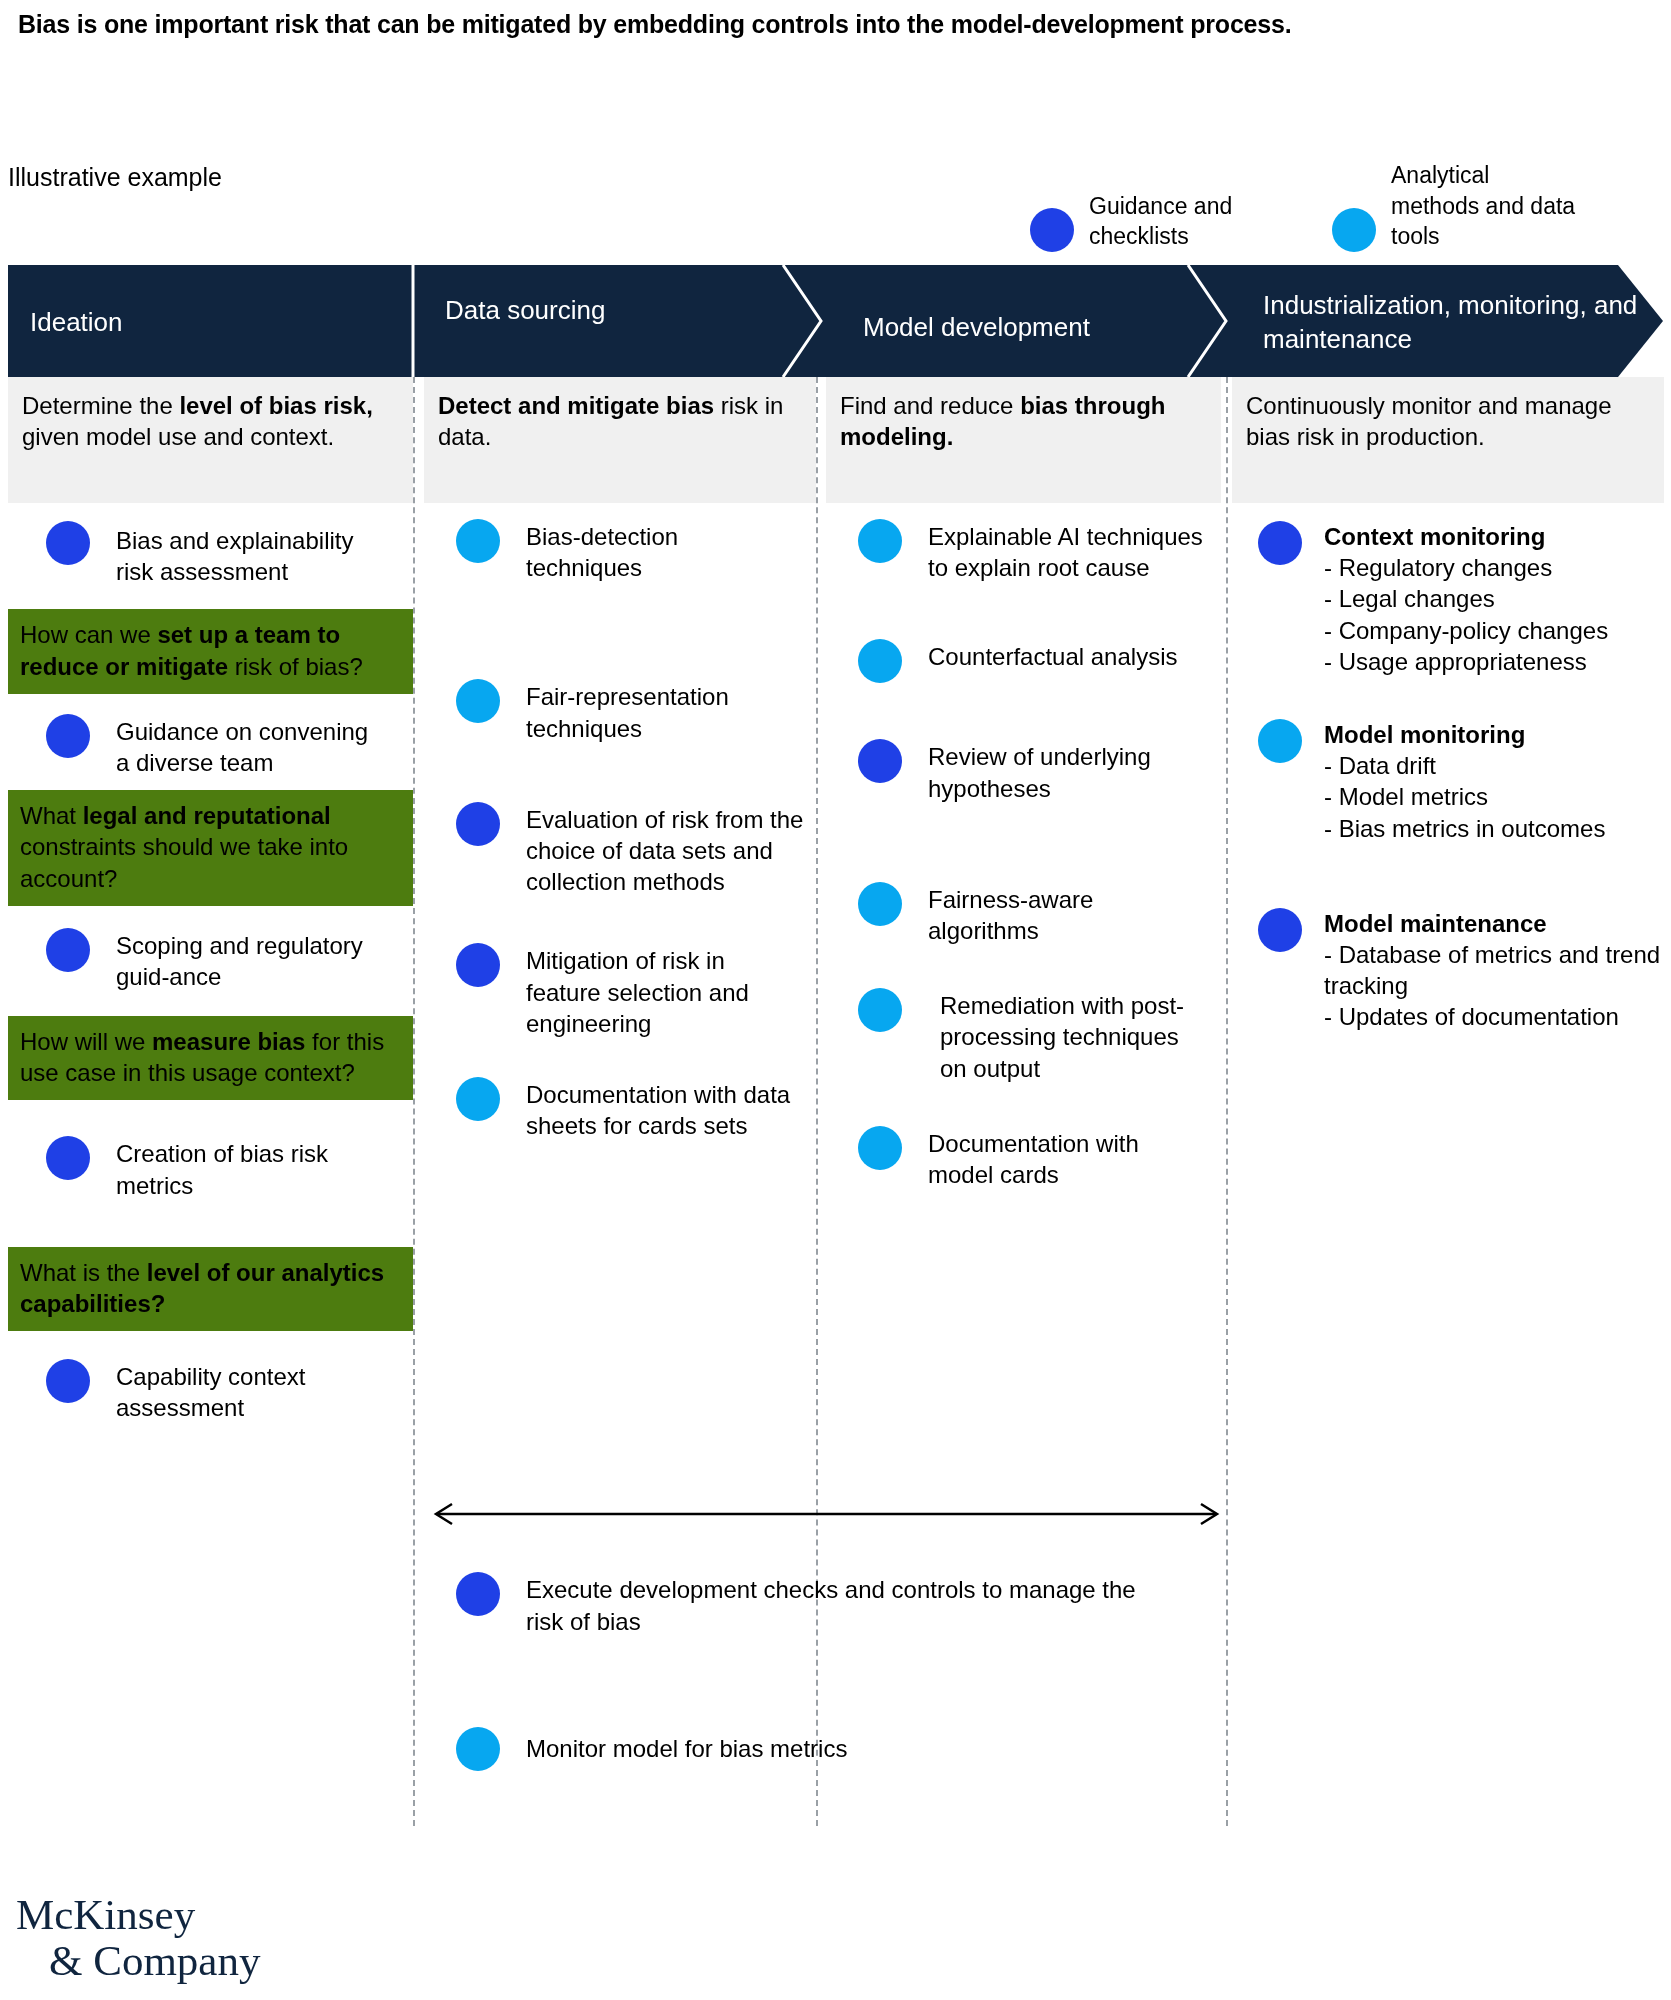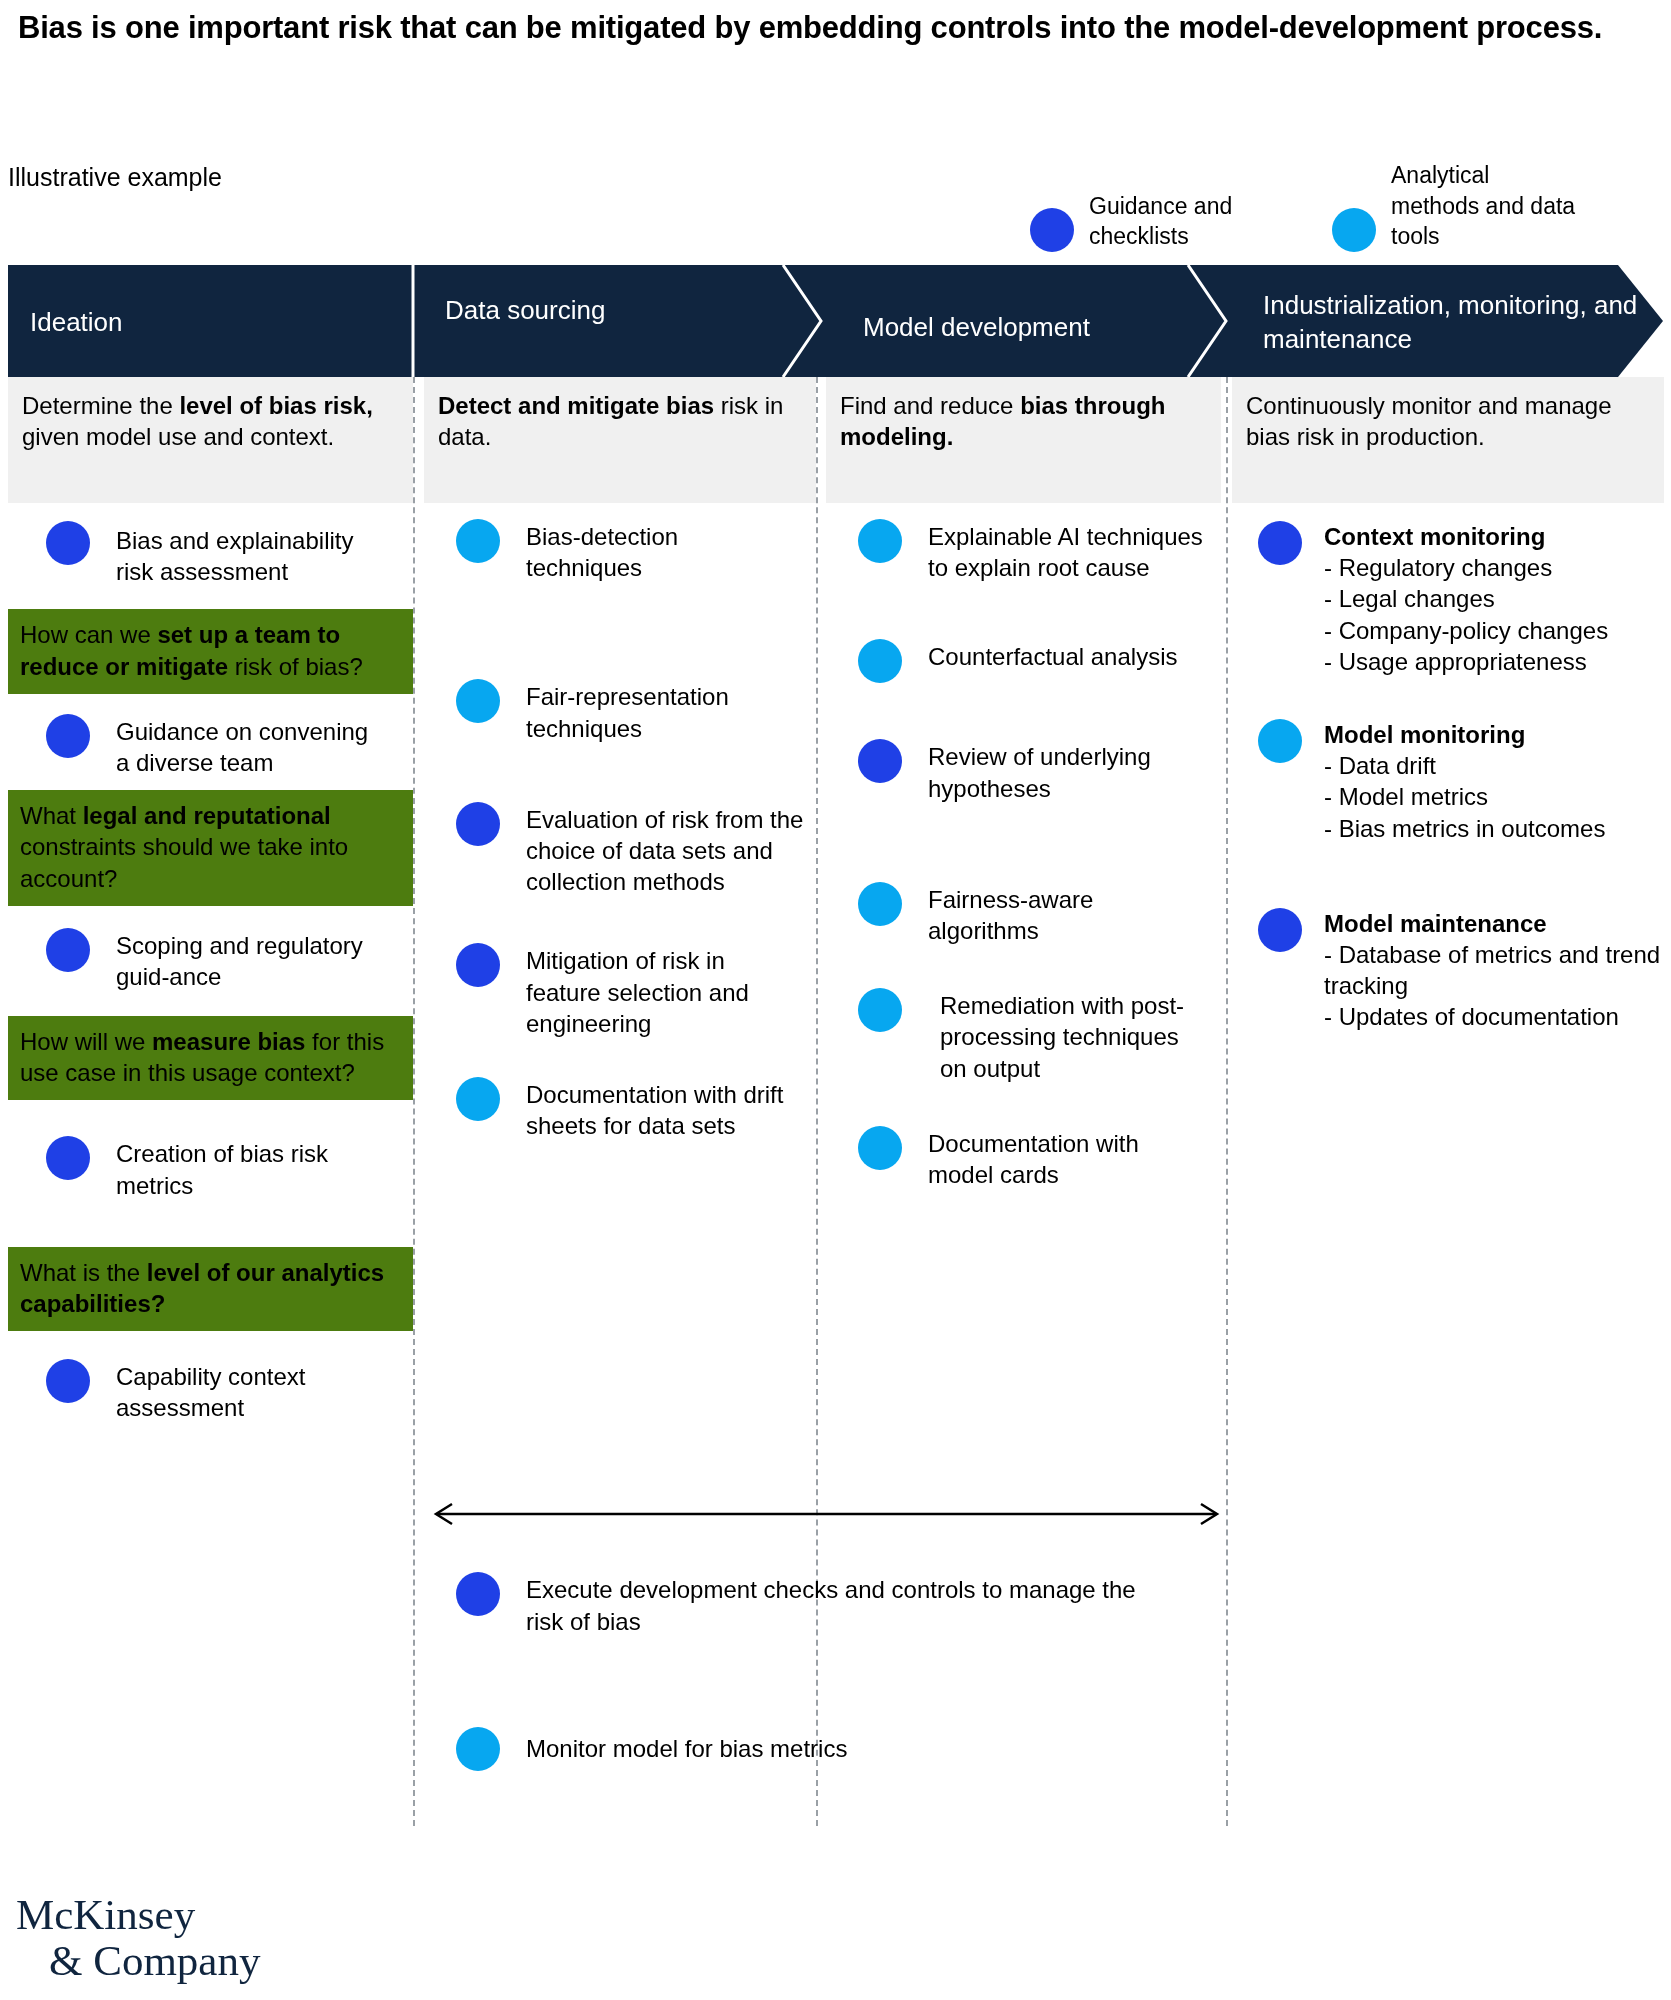--- a/index.html
+++ b/index.html
@@ -8,21 +8,21 @@
     background: #ffffff;
     font-family: "Liberation Sans", sans-serif;
     color: #000000;
   }
   body { width: 1671px; height: 2000px; position: relative; overflow: hidden; }
 
   
   .title {
     position: absolute;
     left: 18px; top: 8px; width: 1620px;
-    font-size: 31px;
+    font-size: 25px;
     font-weight: bold;
     line-height: 1.28;
     letter-spacing: -0.2px;
     color: #000;
   }
 
   
   .illus {
     position: absolute;
     left: 8px; top: 163px;
@@ -234,21 +234,21 @@
     <span class="btext" style="padding-left:26px;padding-top:2px">Evaluation of  risk from the choice of data sets and collection methods</span>
   </div>
 
   <div class="bullet" style="margin:46px 0 0 32px;width:350px">
     <span class="dot" style="background:#1f40e6"></span>
     <span class="btext" style="padding-left:26px;padding-top:2px">Mitigation of risk in feature selection and engineering</span>
   </div>
 
   <div class="bullet" style="margin:38px 0 0 32px;width:350px">
     <span class="dot" style="background:#07a7f0"></span>
-    <span class="btext" style="padding-left:26px;padding-top:2px">Documentation with drift sheets for data sets</span>
+    <span class="btext" style="padding-left:26px;padding-top:2px">Documentation with data sheets for cards sets</span>
   </div>
 </div>
 
 <div class="col c2">
   <div class="lede" style="min-height:126px">
     <span>Find and reduce </span><b>bias through modeling.</b><span></span>
   </div>
 
   <div class="bullet" style="margin:16px 0 0 32px;width:350px">
     <span class="dot" style="background:#07a7f0"></span>

